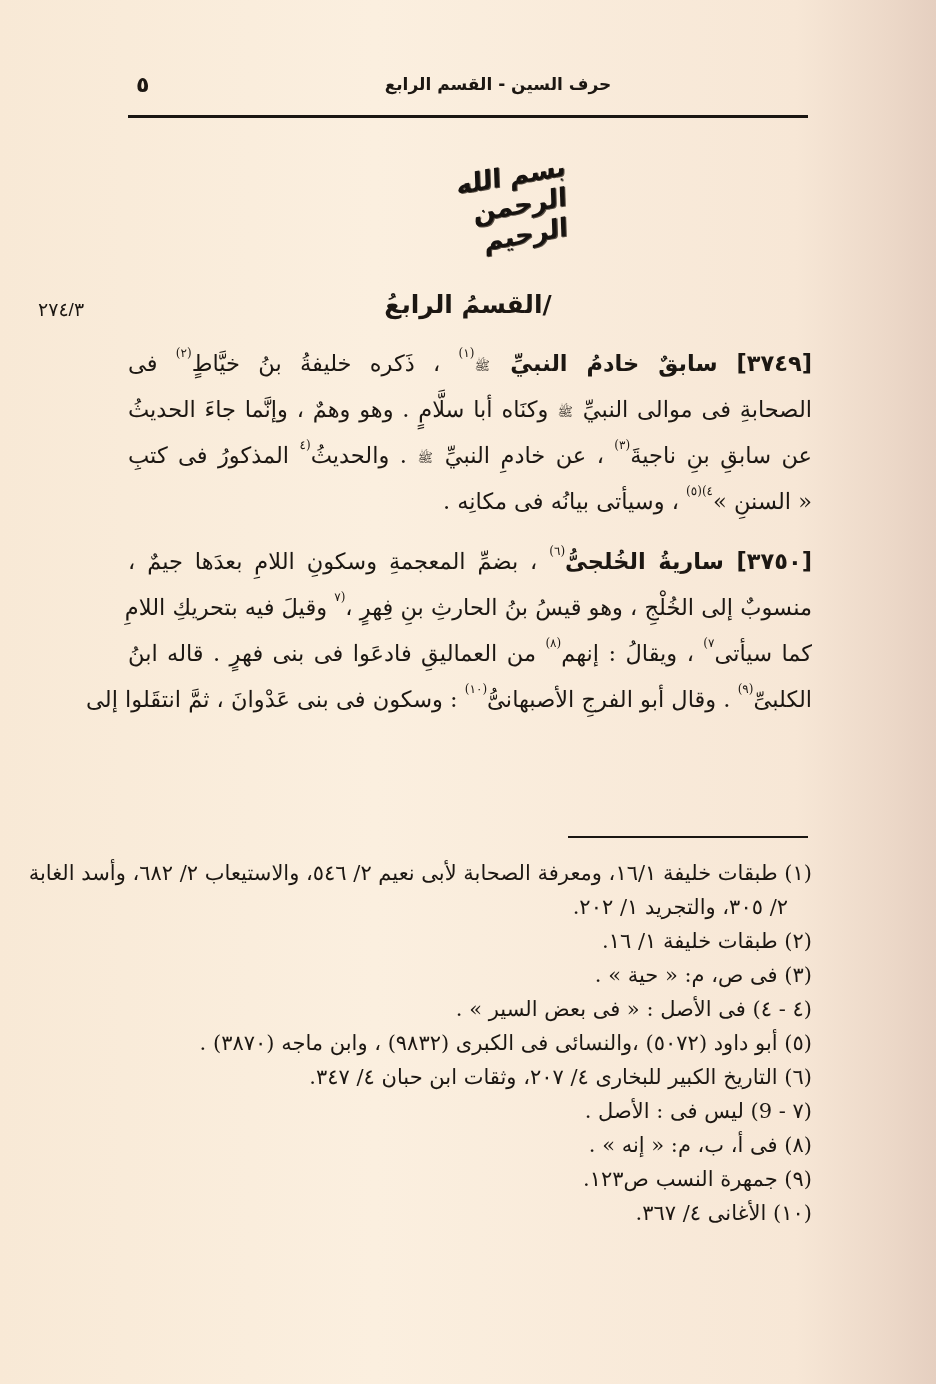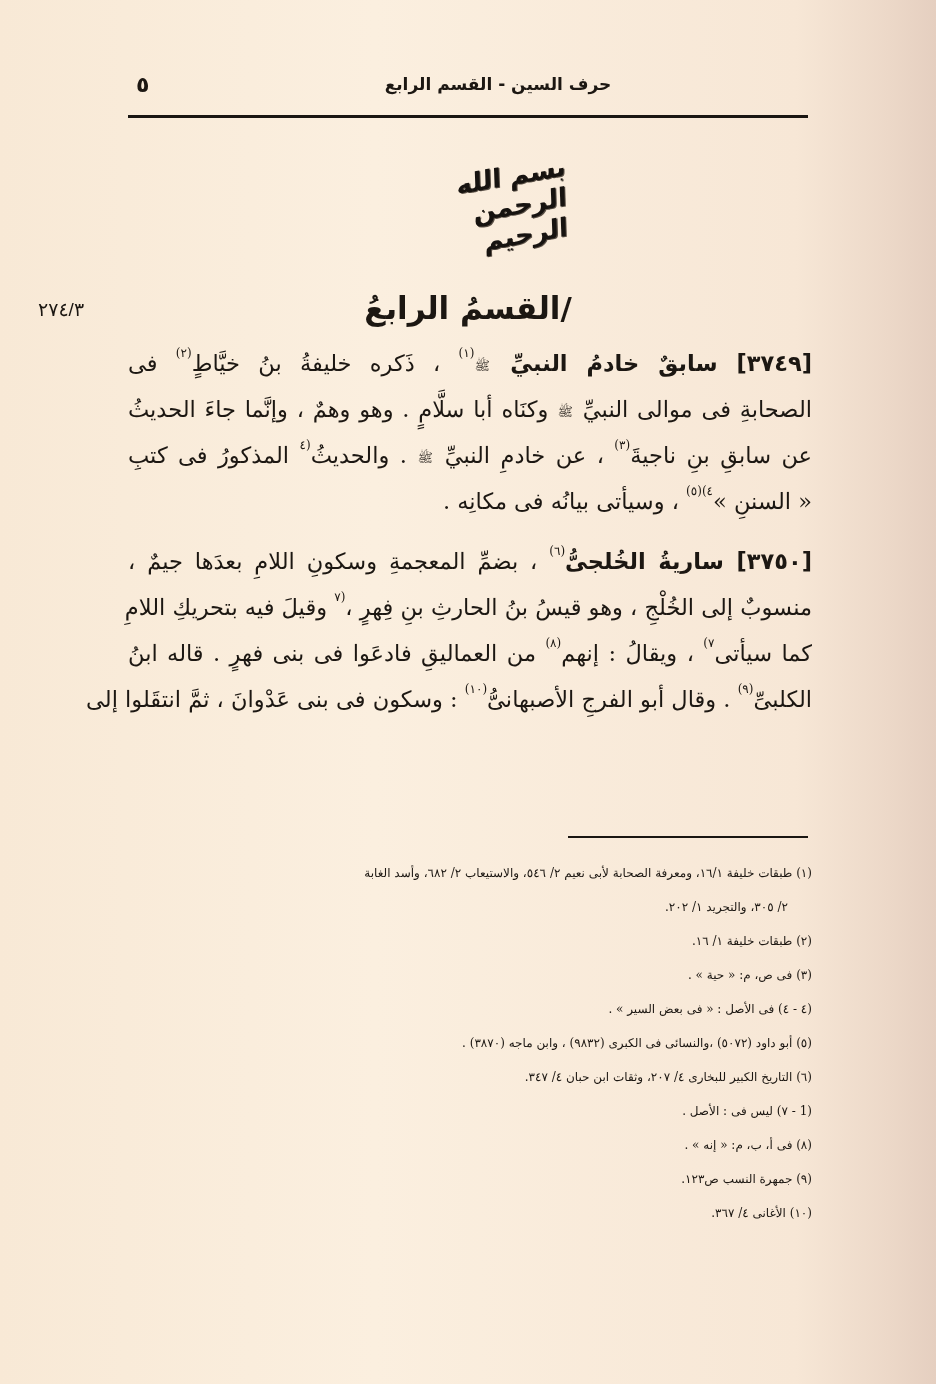--- a/index.html
+++ b/index.html
@@ -75,21 +75,21 @@
   }
   .section-title {
     position: absolute;
     left: 128px;
     width: 680px;
     top: 290px;
     text-align: center;
     direction: rtl;
     font-family: "DejaVu Sans", sans-serif;
     font-weight: bold;
-    font-size: 31px;
+    font-size: 25px;
   }
   .margin-ref {
     position: absolute;
     left: 38px;
     top: 298px;
     font-size: 19px;
     direction: ltr;
     font-family: Liberation Sans, sans-serif;
   }
   .body-text {
@@ -135,21 +135,21 @@
     width: 240px;
     height: 2px;
     background: #1a1612;
   }
   .footnotes {
     position: absolute;
     left: 128px;
     top: 856px;
     width: 684px;
     direction: rtl;
-    font-size: 12px;
+    font-size: 21px;
     line-height: 34px;
   }
   .fn {
     display: block;
     white-space: nowrap;
   }
   .fn.cont {
     padding-right: 24px;
   }
 </style>
@@ -205,19 +205,19 @@
   <div class="fn-rule"></div>
 
   <div class="footnotes">
     <span class="fn">(١) طبقات خليفة ١٦/١، ومعرفة الصحابة لأبى نعيم ٢/ ٥٤٦، والاستيعاب ٢/ ٦٨٢، وأسد الغابة</span>
     <span class="fn cont">٢/ ٣٠٥، والتجريد ١/ ٢٠٢.</span>
     <span class="fn">(٢) طبقات خليفة ١/ ١٦.</span>
     <span class="fn">(٣) فى ص، م: « حية » .</span>
     <span class="fn">(٤ - ٤) فى الأصل : « فى بعض السير » .</span>
     <span class="fn">(٥) أبو داود (٥٠٧٢) ،والنسائى فى الكبرى (٩٨٣٢) ، وابن ماجه (٣٨٧٠) .</span>
     <span class="fn">(٦) التاريخ الكبير للبخارى ٤/ ٢٠٧، وثقات ابن حبان ٤/ ٣٤٧.</span>
-    <span class="fn">(1 - ٧) ليس فى : الأصل .</span>
+    <span class="fn">(٧ - 9) ليس فى : الأصل .</span>
     <span class="fn">(٨) فى أ، ب، م: « إنه » .</span>
     <span class="fn">(٩) جمهرة النسب ص١٢٣.</span>
     <span class="fn">(١٠) الأغانى ٤/ ٣٦٧.</span>
   </div>
 
 </div>
 
 </body></html>

